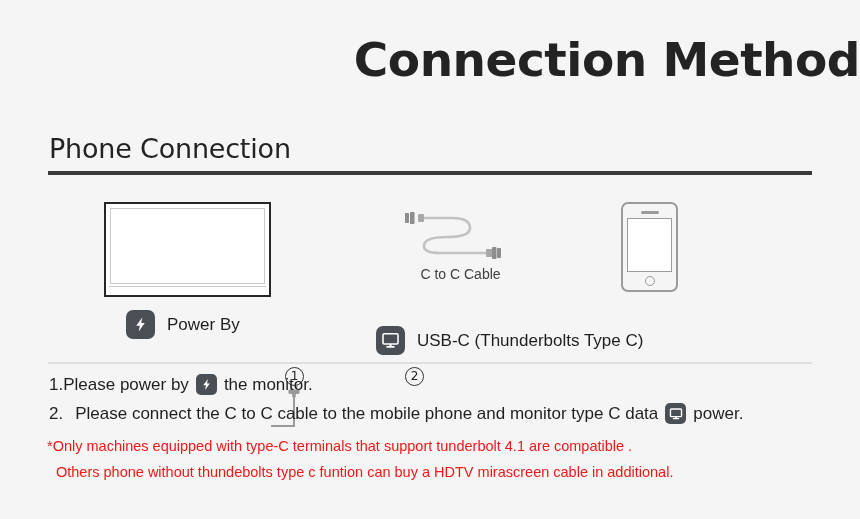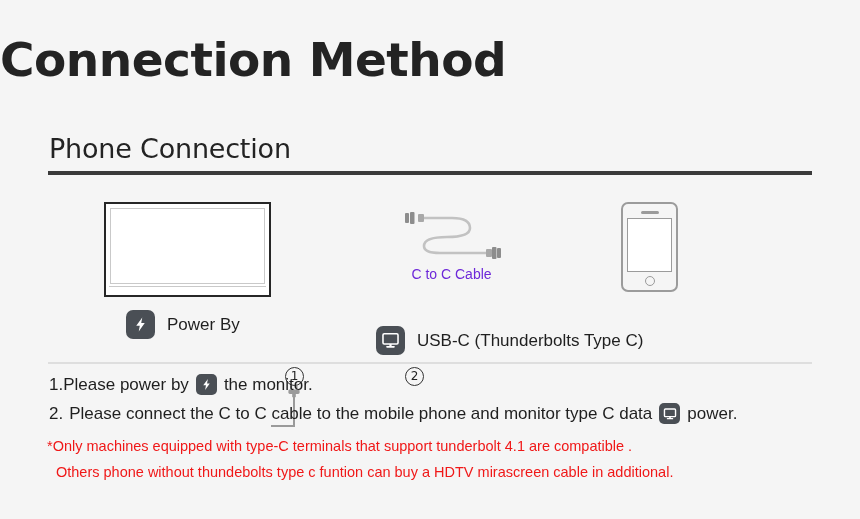--- a/index.html
+++ b/index.html
@@ -21,21 +21,21 @@
     height: 519px;
     background: #f5f5f5;
   }
 
   
   .title {
     position: absolute;
     top: 32px;
     left: 0;
     width: 860px;
-    text-align: left;
+    text-align: right;
     font-size: 47px;
     font-weight: bold;
     letter-spacing: -0.5px;
     color: #232323;
     font-family: "DejaVu Sans", sans-serif;
   }
 
   
   .section-heading {
     position: absolute;
@@ -150,26 +150,26 @@
   
   .cable-illustration {
     position: absolute;
     left: 398px;
     top: 28px;
     width: 110px;
     height: 52px;
   }
   .cable-caption {
     position: absolute;
-    left: 394px;
+    left: 403px;
     top: 86px;
     width: 115px;
     text-align: center;
     font-size: 14px;
-    color: #6d28d9;
+    color: #404040;
   }
 
   
   .phone-illustration {
     position: absolute;
     left: 621px;
     top: 22px;
     width: 57px;
     height: 90px;
     border: 2px solid #9b9b9b;
@@ -364,21 +364,21 @@
       <span class="inline-badge">
         <svg width="13" height="13" viewBox="0 0 24 24">
           <path d="M14.5 2 L6 13.6 h5 L9.5 22 L18 10 h-5 z" fill="#ffffff"></path>
         </svg>
       </span>
       <span>the monitor.</span>
     </div>
 
     <div class="step">
       <span>2.</span>
-      <span style="margin-left:6px">Please connect the C to C cable to the mobile phone and  monitor type C data</span>
+      <span style="margin-left:12px">Please connect the C to C cable to the mobile phone and  monitor type C data</span>
       <span class="inline-badge">
         <svg width="14" height="14" viewBox="0 0 24 24">
           <rect x="2.5" y="3.5" width="19" height="13" rx="1.6" fill="none" stroke="#ffffff" stroke-width="2.4"></rect>
           <rect x="10.6" y="16.5" width="2.8" height="2.6" fill="#ffffff"></rect>
           <rect x="6.5" y="19" width="11" height="2" rx="1" fill="#ffffff"></rect>
         </svg>
       </span>
       <span>power.</span>
     </div>
   </div>

